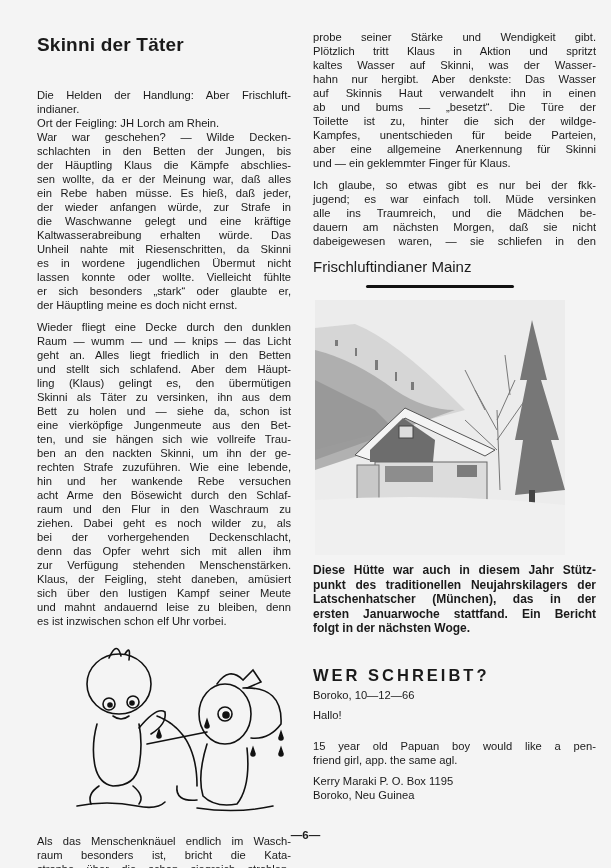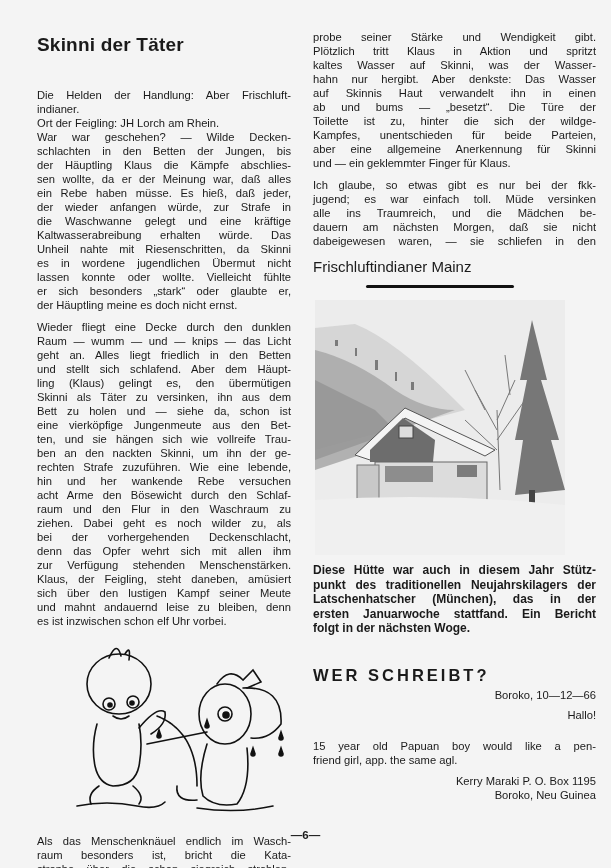--- a/index.html
+++ b/index.html
@@ -18,21 +18,21 @@
   .para .line.last { text-align-last: left; }
   .cartoon { position: relative; width: 254px; height: 190px; margin: 4px 0 8px 0; }
   .cartoon svg { position: absolute; left: 10px; top: 0; }
   .signature { font-size: 15px; margin: 10px 0 10px 0; }
   .rule { width: 148px; height: 3px; background: #111; margin: 4px 0 0 53px; border-radius: 2px; }
   .photo { position: relative; width: 250px; height: 255px; margin: 12px 0 0 2px; background: #e9e9e9; overflow: hidden; }
   .caption { font-size: 12px; font-weight: bold; line-height: 14.5px; margin-top: 8px; }
   .caption .line { text-align-last: justify; }
   .caption .line.last { text-align-last: left; }
   .h2 { font-size: 16.5px; font-weight: 900; letter-spacing: 3px; margin: 30px 0 3px 0; }
-  .small { font-size: 11.2px; line-height: 14.5px; margin: 0 0 6px 0; text-align: right; }
+  .small { font-size: 11.2px; line-height: 14.5px; margin: 0 0 6px 0; }
   .pagenum { position: absolute; left: 0; width: 611px; top: 829px; text-align: center; font-size: 11.5px; font-weight: bold; }
 </style>
 </head>
 <body>
 
 <div class="col-left">
   <div class="title">Skinni der Täter</div>
   <div id="left-p0" class="para">
       <span class="line">Die Helden der Handlung: Aber Frischluft-</span>
       <span class="line last">indianer.</span>

